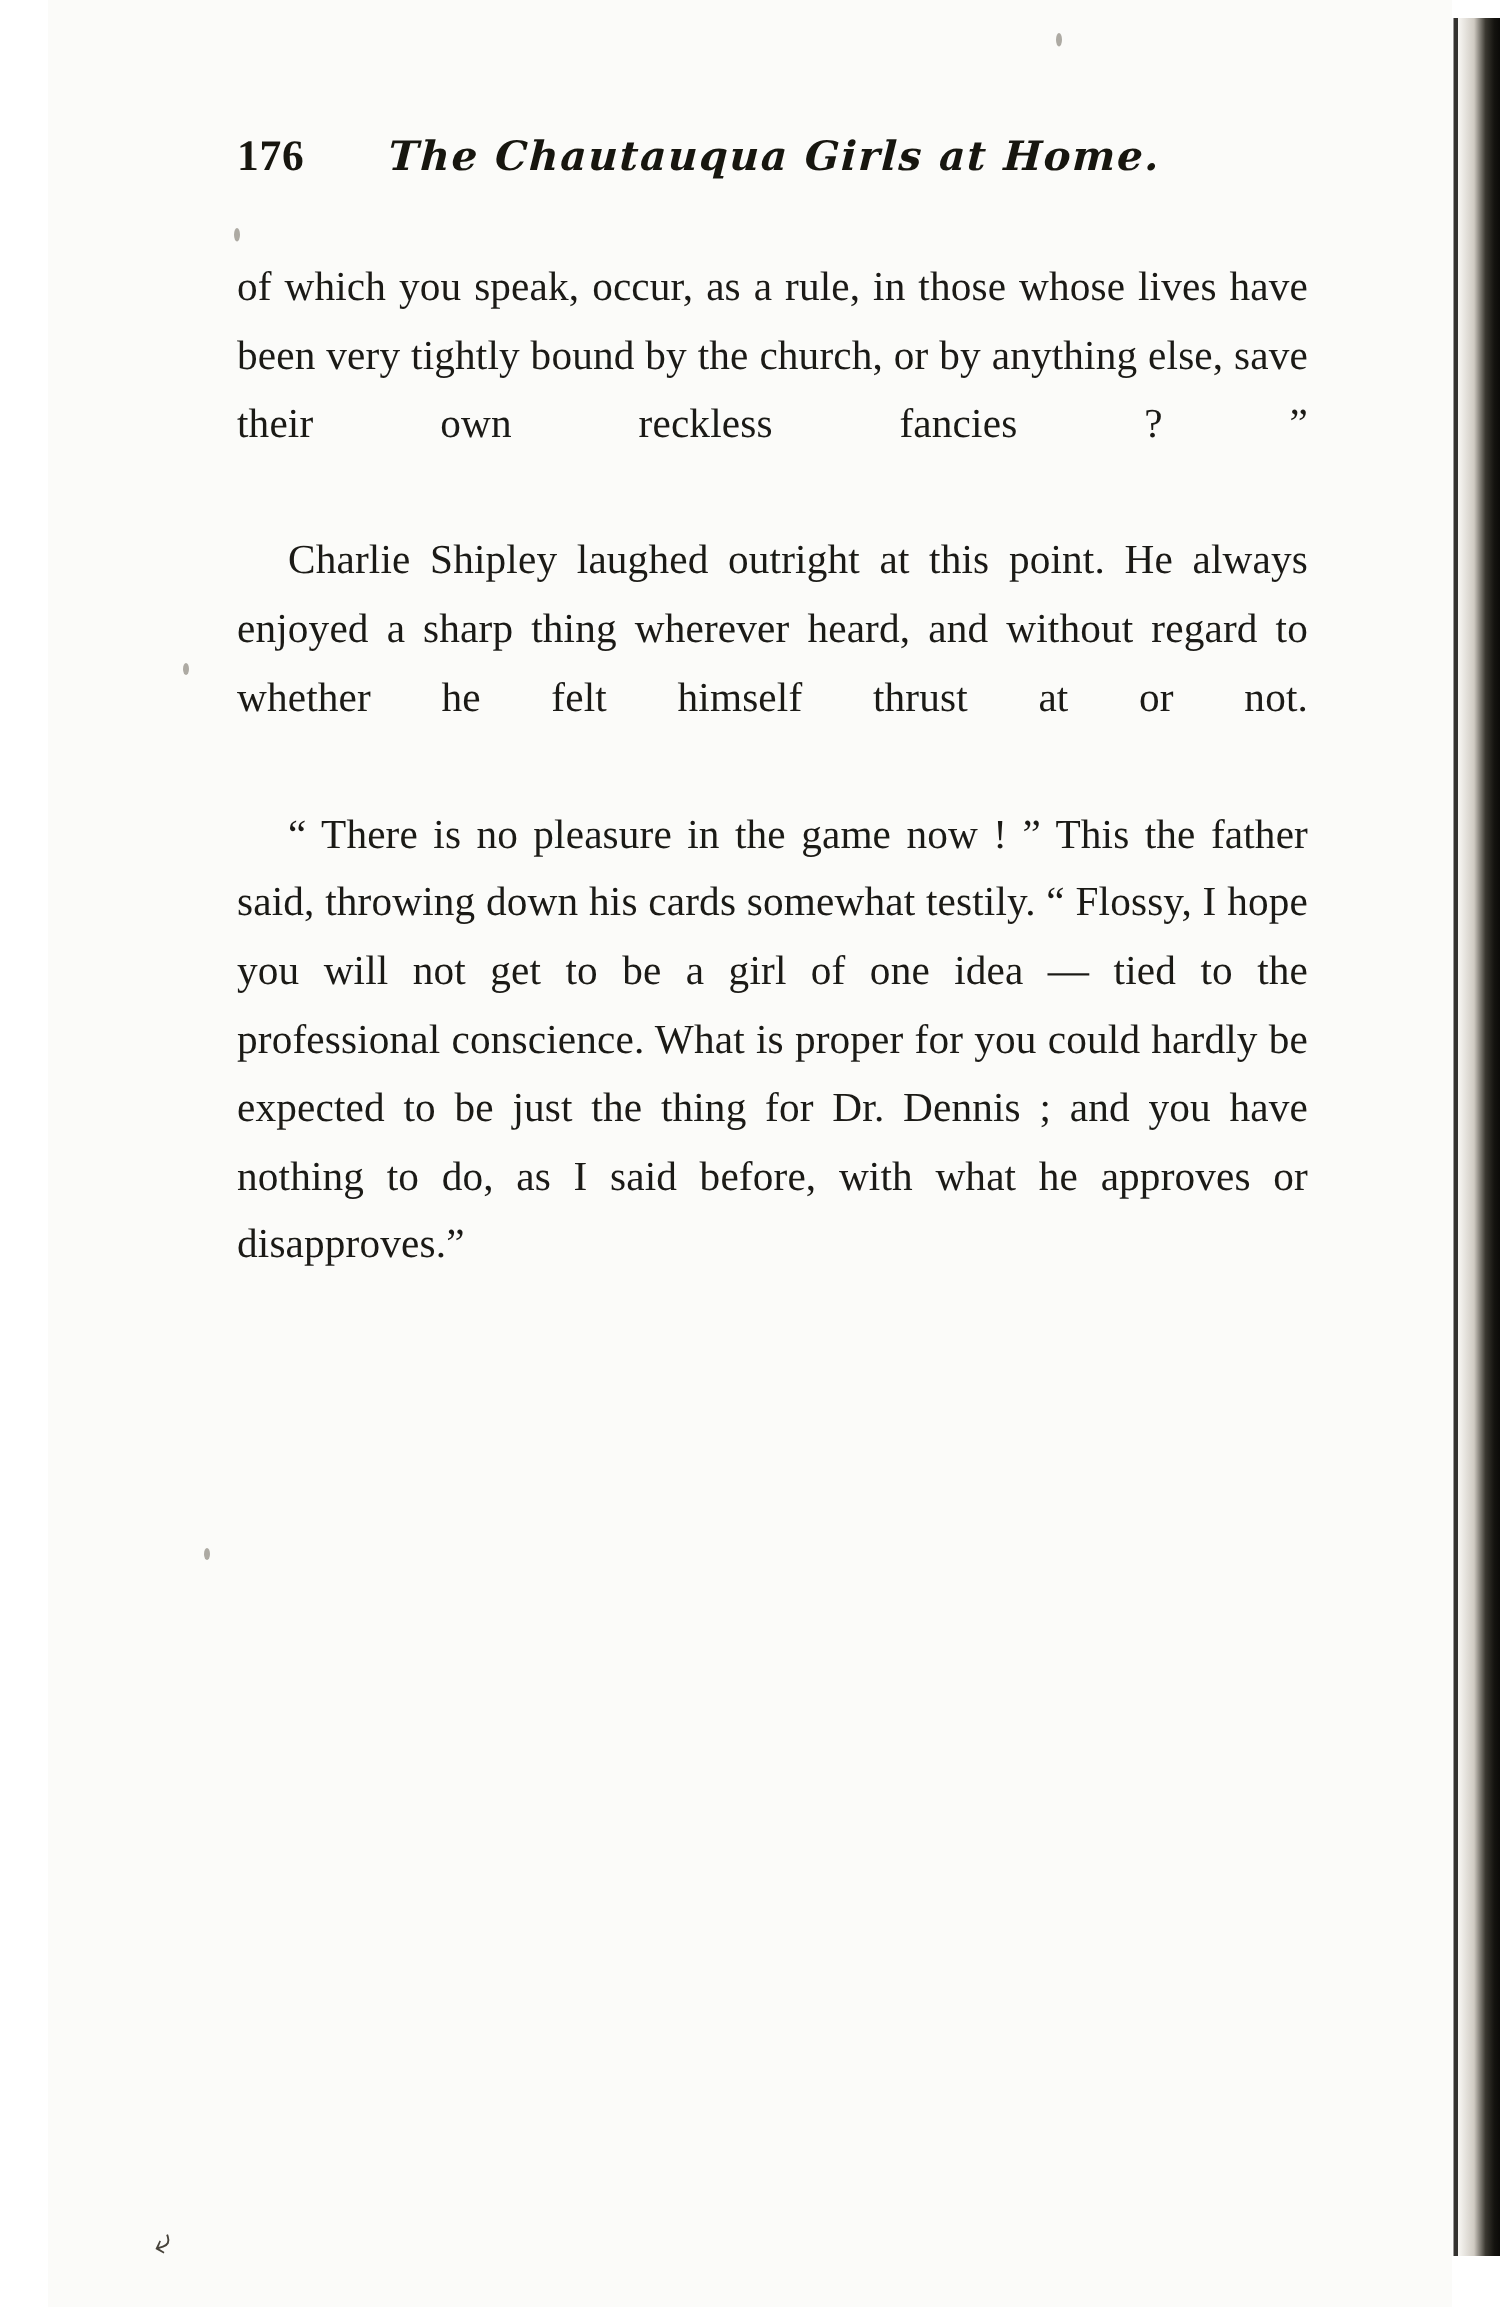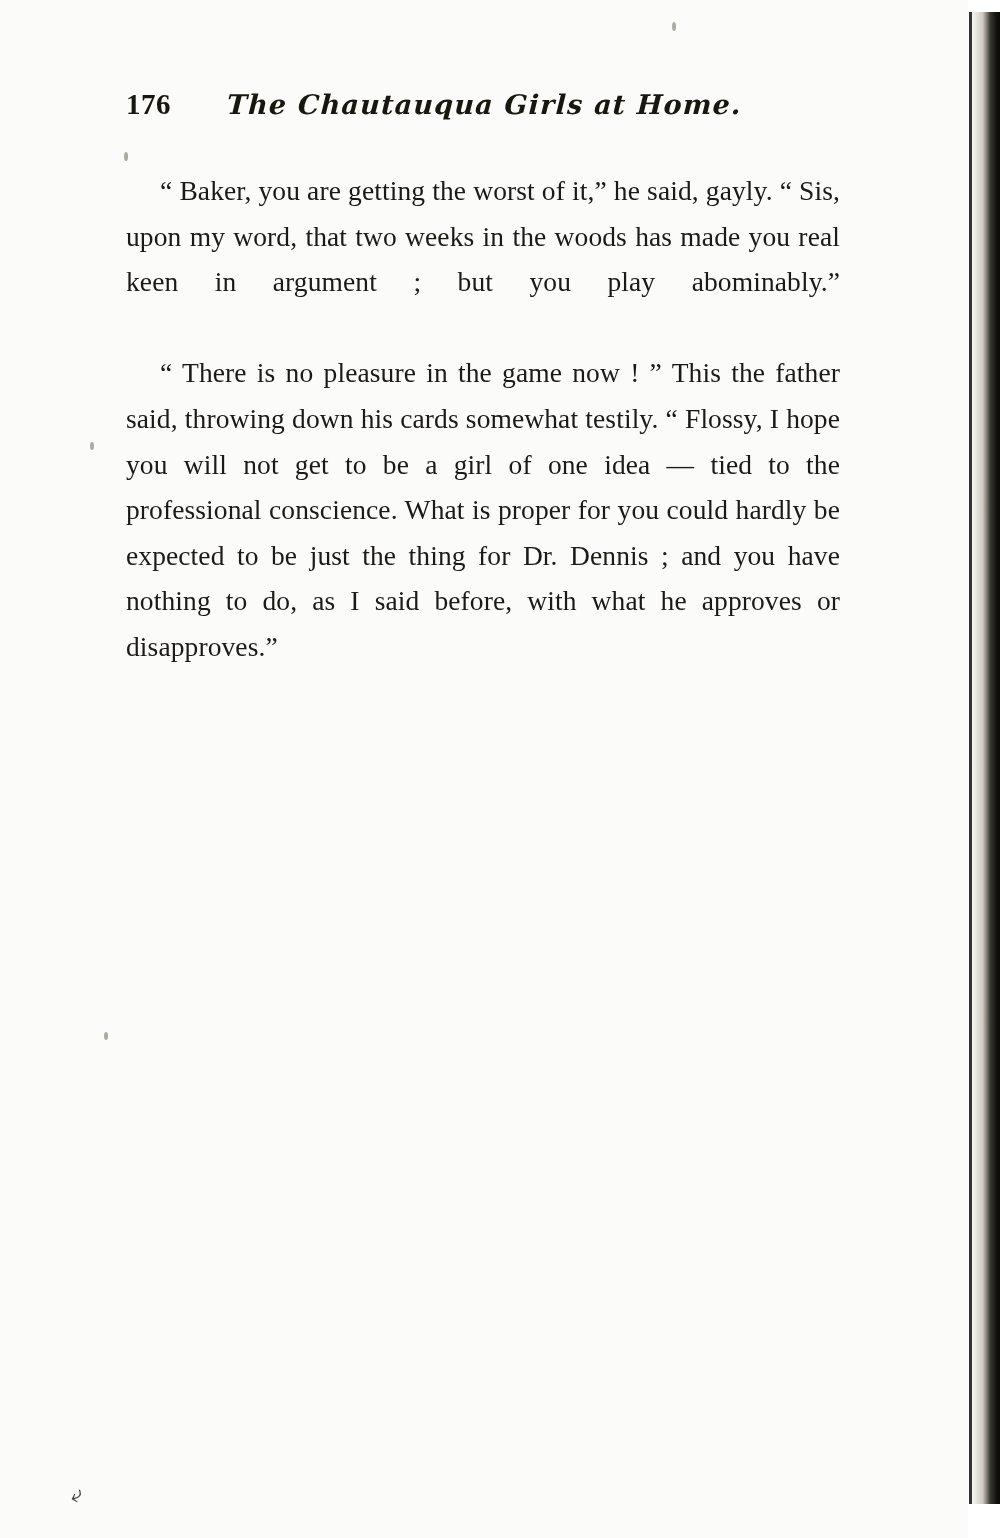--- a/index.html
+++ b/index.html
@@ -14,20 +14,21 @@
     overflow: hidden;
     font-family: "Liberation Serif", serif;
     color: #1a1a18;
   }
 
   
   .page {
     position: absolute;
     inset: 0;
     background: #fbfbf9;
+    margin-left: 32px;
   }
 
   
   .gutter {
     position: absolute;
     top: 0;
     right: 0;
     width: 32px;
     height: 100%;
     background: linear-gradient(to right, #ffffff 0%, #f2f0ec 18%, #cfcac2 46%, #3a3730 70%, #14130f 88%, #0b0a08 100%);
@@ -132,21 +133,22 @@
 <div class="page">
 
   <div class="content">
 
     <div class="running-head">
       <span class="folio">176</span>
       <span class="head-title">The Chautauqua Girls at Home.</span>
     </div>
 
     <div class="body-text">
-      <p class="indent">“ Baker, you are getting the worst of it,” he said, gayly. “ Sis, upon my word, that two weeks in the woods has made you real keen in argument ; but you play abominably.”</p>
+      <p>of which you speak, occur, as a rule, in those whose lives have been very tightly bound by the church, or by anything else, save their own reckless fancies ? ”</p>
+      <p class="indent">Charlie Shipley laughed outright at this point. He always enjoyed a sharp thing wherever heard, and without regard to whether he felt himself thrust at or not.</p>
       <p class="indent">“ There is no pleasure in the game now ! ” This the father said, throwing down his cards somewhat testily. “ Flossy, I hope you will not get to be a girl of one idea — tied to the professional conscience. What is proper for you could hardly be expected to be just the thing for Dr. Dennis ; and you have nothing to do, as I said before, with what he approves or disapproves.”</p>
     </div>
 
     <span class="speck" style="left:124px; top:152px; width:4px; height:9px;"></span>
     <span class="speck" style="left:90px; top:442px; width:4px; height:8px;"></span>
     <span class="speck" style="left:104px; top:1032px; width:4px; height:8px;"></span>
     <span class="speck" style="left:672px; top:22px; width:4px; height:9px;"></span>
     <span class="mark-bottom">⤶</span>
   </div>
 

